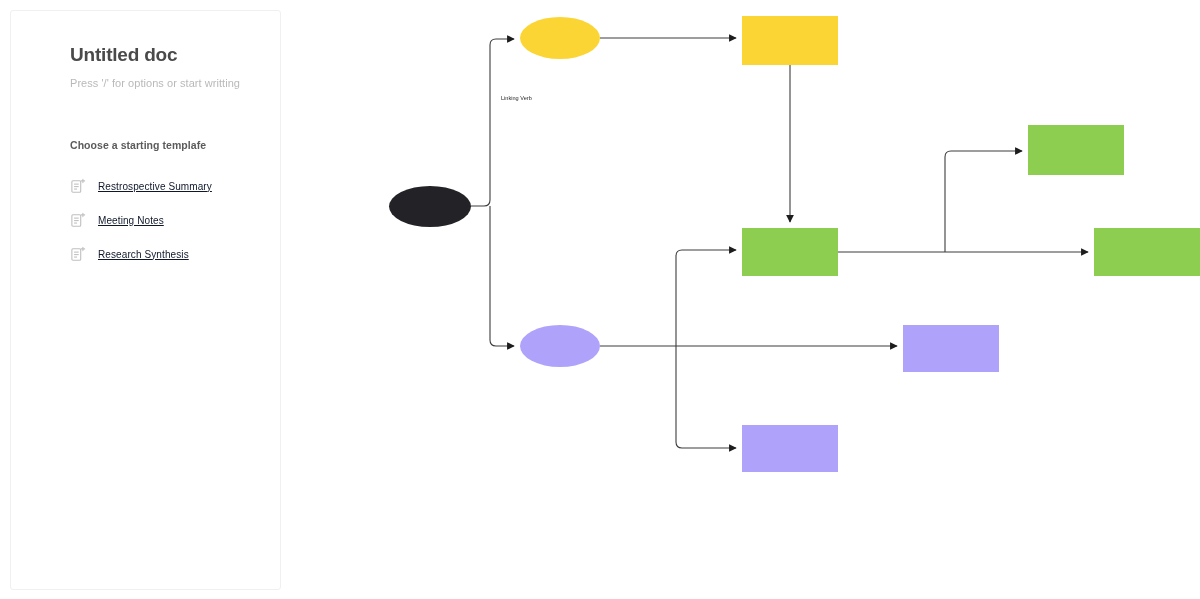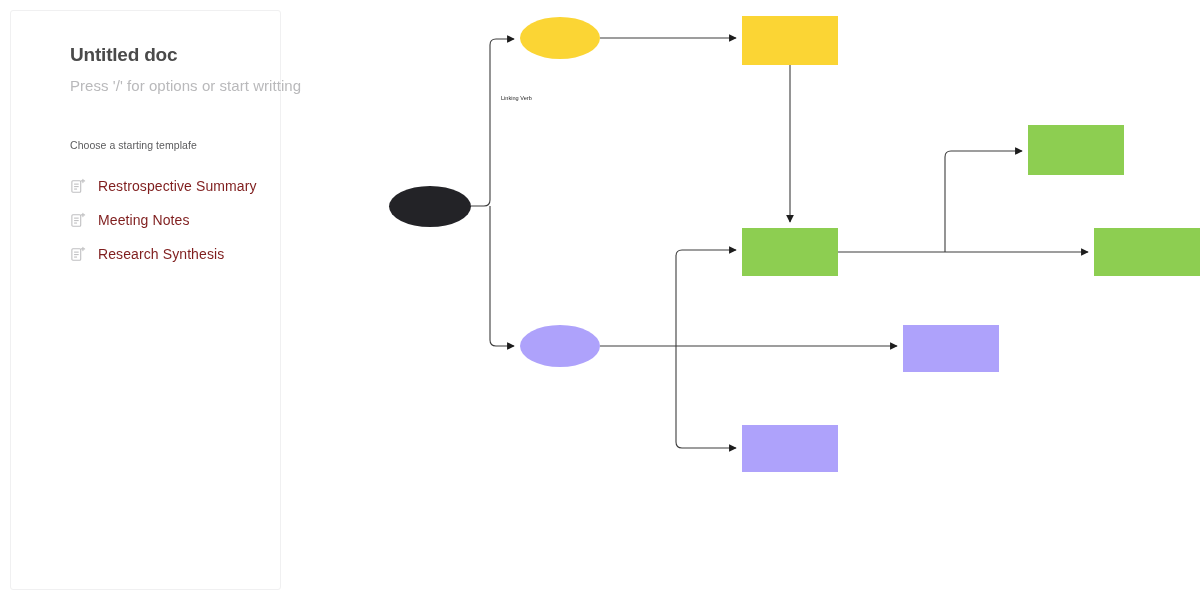--- a/index.html
+++ b/index.html
@@ -34,29 +34,29 @@
   }
   #doc-title {
     font-size: 19px;
     font-weight: bold;
     color: #4a4a4a;
     letter-spacing: -0.2px;
     margin: 0 0 9px 0;
     line-height: 1.2;
   }
   #doc-hint {
-    font-size: 15px;
+    font-size: 11px;
     color: #b9b9bb;
     margin: 0;
     letter-spacing: 0.05px;
     line-height: 1.3;
   }
   #template-heading {
     font-size: 10.5px;
-    font-weight: normal;
+    font-weight: bold;
     color: #5b5b5d;
     margin: 0;
     position: absolute;
     left: 59px; top: 128px;
     letter-spacing: 0.05px;
   }
   #template-list {
     position: absolute;
     left: 59px; top: 158px;
     width: 260px;
@@ -70,24 +70,25 @@
     cursor: pointer;
   }
   .template-item .tmpl-icon {
     width: 17px; height: 17px;
     flex: 0 0 17px;
     margin-right: 11px;
     display: block;
     color: #c0c0c2;
   }
   .template-item .tmpl-label {
-    font-size: 14px;
-    color: #7f1d1d;
+    font-size: 10px;
+    color: #0f172a;
     letter-spacing: 0.1px;
     white-space: nowrap;
+    text-decoration: underline;
   }
 
   
   #diagram-canvas {
     position: absolute;
     left: 0; top: 0;
     width: 1200px; height: 599px;
     pointer-events: none;
   }
   #diagram-canvas .edge-path {

